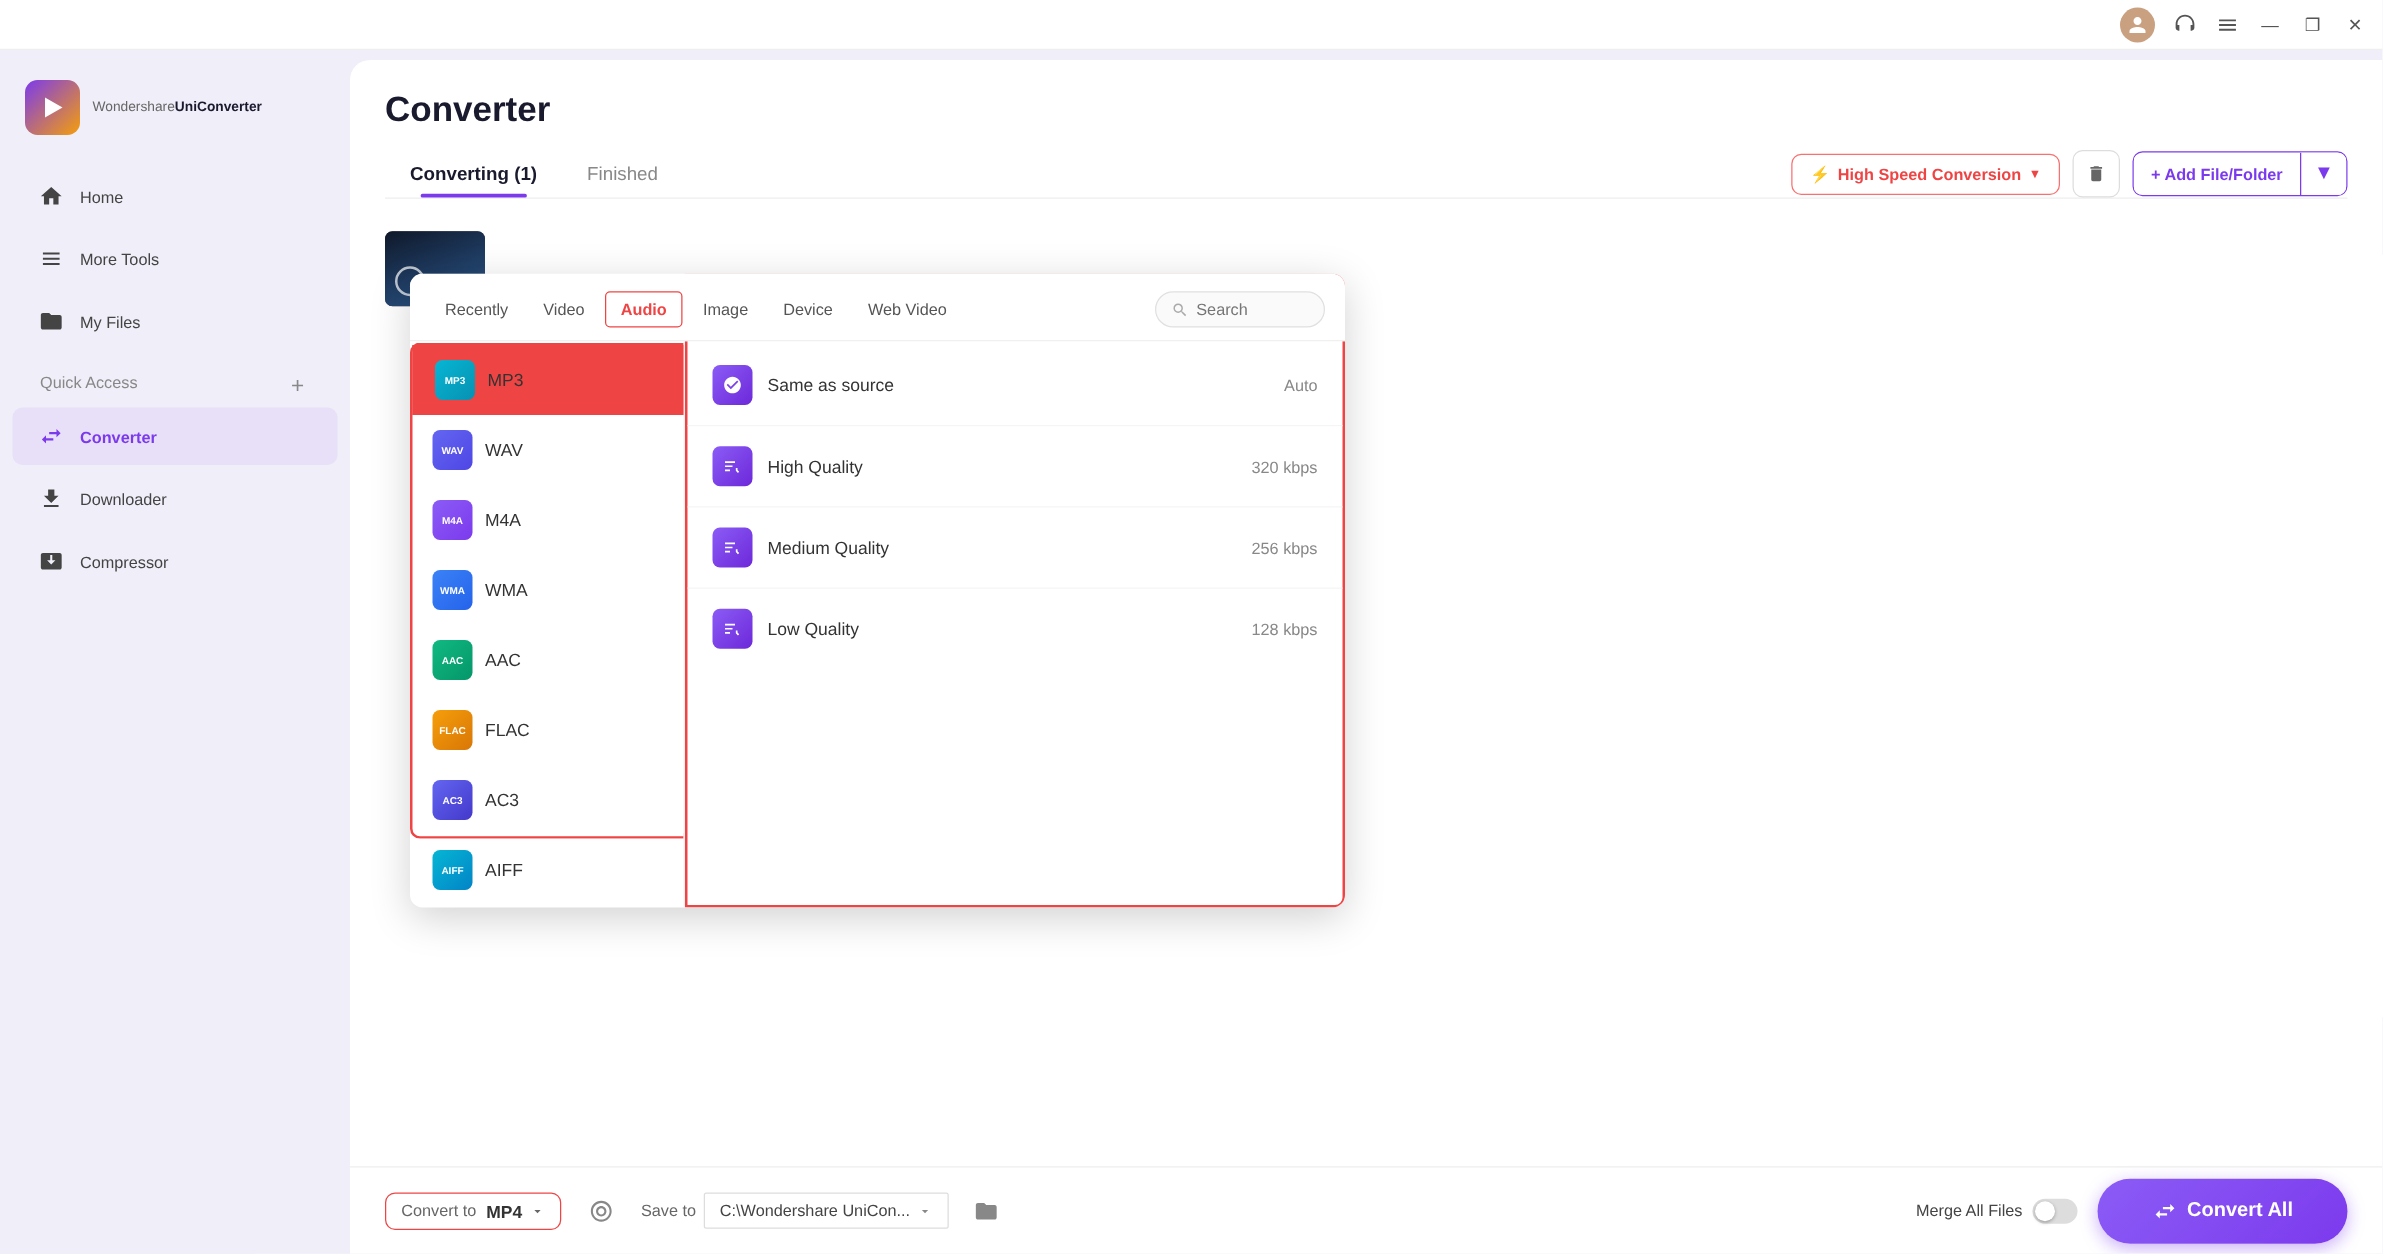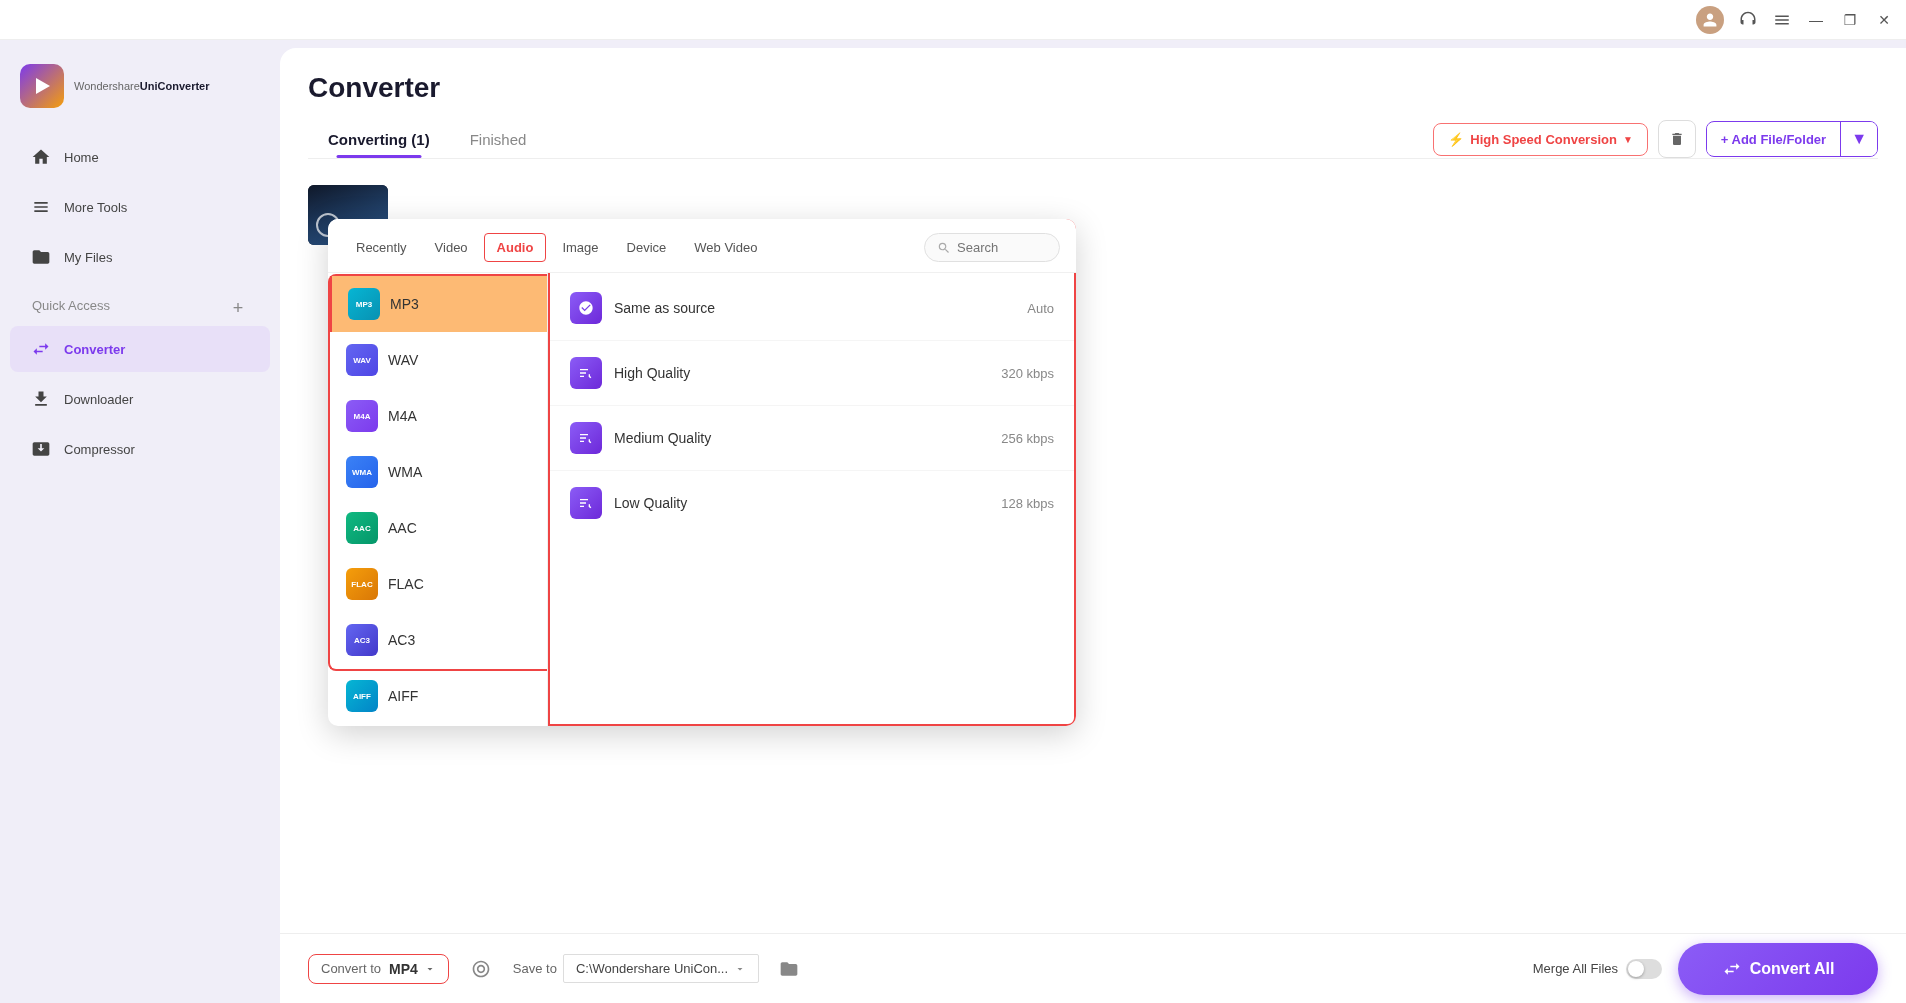--- a/index.html
+++ b/index.html
@@ -64,21 +64,21 @@
 
     .format-tabs { display: flex; align-items: center; gap: 4px; padding: 14px 16px 10px; border-bottom: 1px solid #f0f0f0; position: absolute; top: 0; left: 0; right: 0; background: white; z-index: 1; }
     .format-tab { padding: 6px 12px; font-size: 13px; color: #555; cursor: pointer; border-radius: 4px; }
     .format-tab.active { color: #ef4444; border: 1.5px solid #ef4444; border-radius: 4px; font-weight: 600; }
 
     .search-box { margin-left: auto; display: flex; align-items: center; gap: 6px; padding: 6px 12px; border: 1px solid #e0e0e0; border-radius: 20px; background: #fafafa; }
     .search-box input { border: none; background: transparent; outline: none; font-size: 13px; color: #555; width: 90px; }
 
     .formats-left { width: 220px; border-right: 1px solid #f0f0f0; padding-top: 55px; overflow-y: auto; }
     .format-item { display: flex; align-items: center; gap: 10px; padding: 12px 16px; cursor: pointer; }
-    .format-item.selected { background: #fdba74; border-left: 2px solid #ef4444; }
+    .format-item.selected { background: #ef4444; border-left: 2px solid #ef4444; }
     .format-badge { width: 32px; height: 32px; border-radius: 6px; display: flex; align-items: center; justify-content: center; font-size: 9px; font-weight: 700; color: white; flex-shrink: 0; }
     .format-name { font-size: 14px; color: #333; }
 
     .quality-right { flex: 1; padding-top: 55px; border: 2px solid #ef4444; border-radius: 0 8px 8px 0; }
     .quality-item { display: flex; align-items: center; gap: 12px; padding: 16px 20px; border-bottom: 1px solid #f5f5f5; cursor: pointer; }
     .quality-item:last-child { border-bottom: none; }
     .quality-icon { width: 32px; height: 32px; background: linear-gradient(135deg, #8b5cf6, #6d28d9); border-radius: 6px; display: flex; align-items: center; justify-content: center; color: white; font-size: 11px; }
     .quality-label { flex: 1; font-size: 14px; color: #333; }
     .quality-bitrate { font-size: 13px; color: #888; }
 

